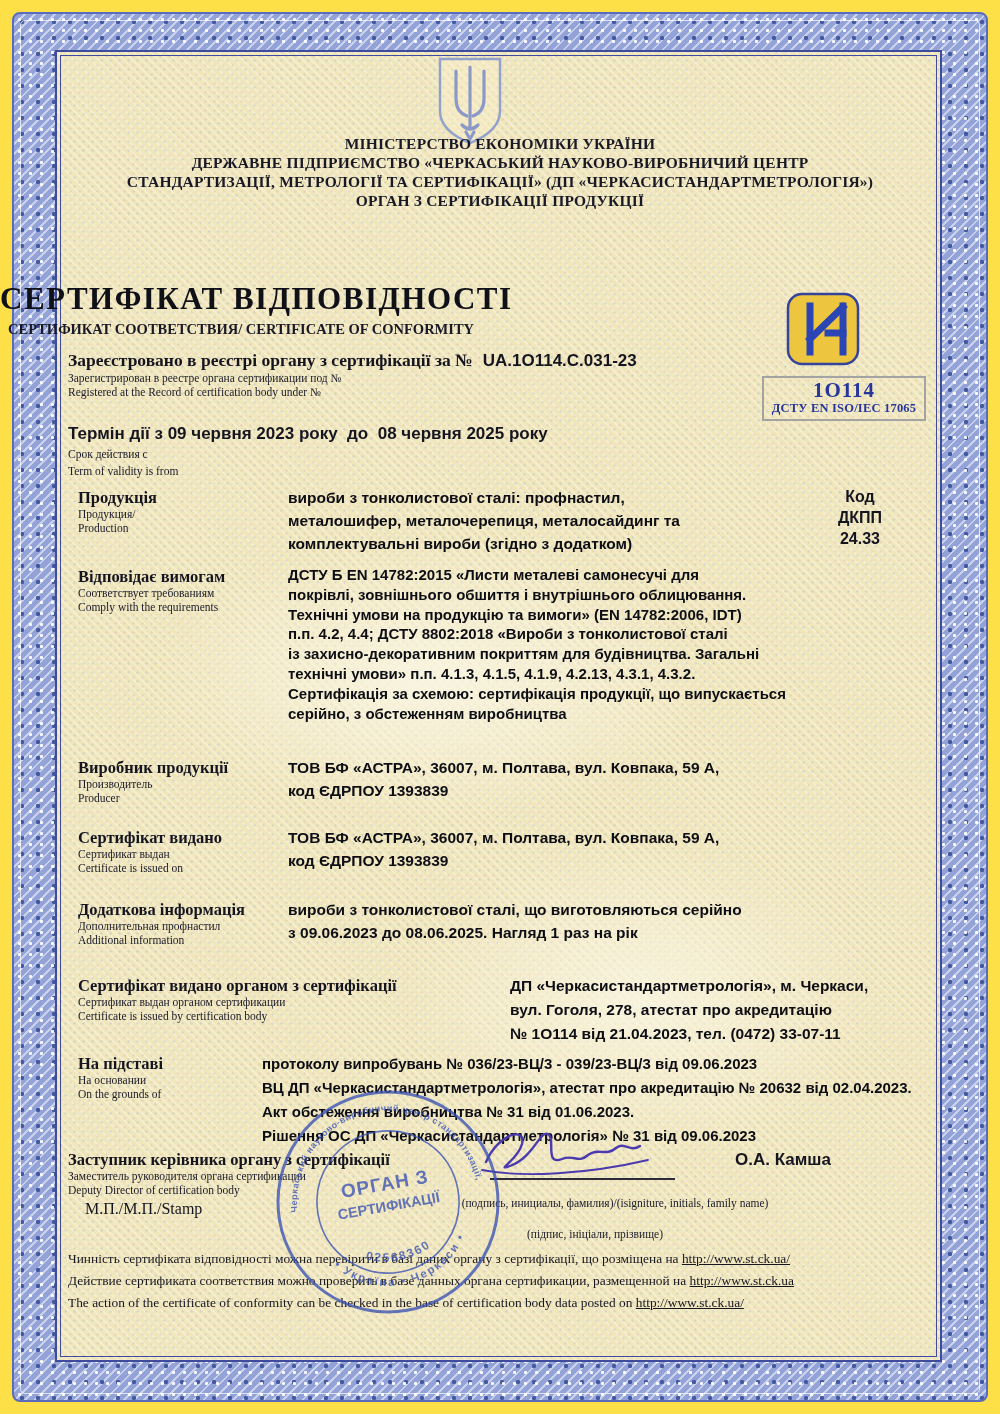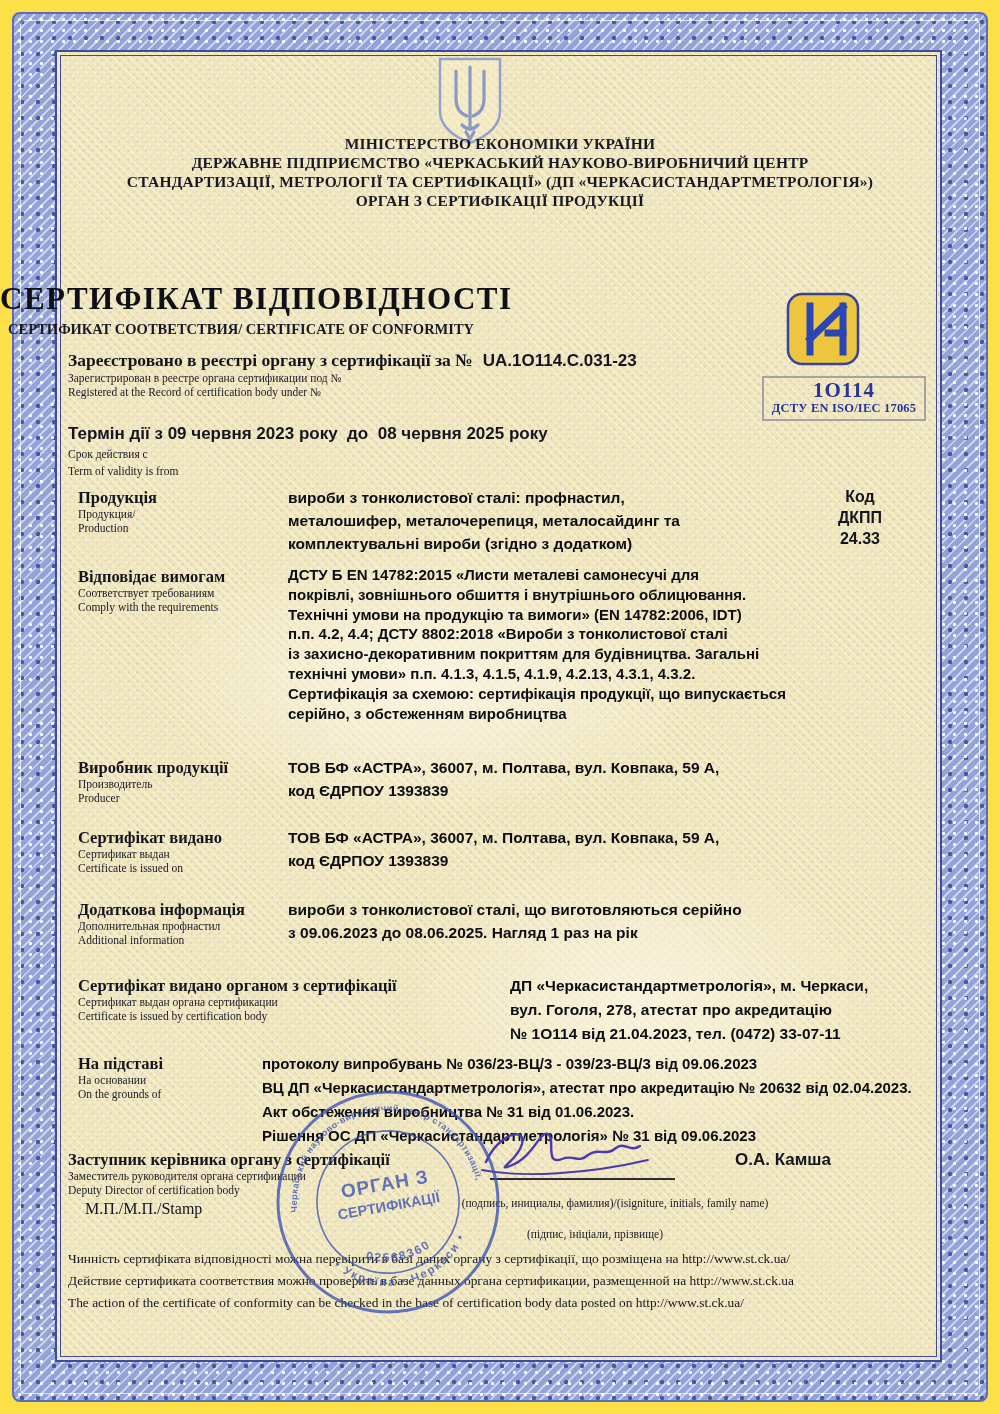--- a/index.html
+++ b/index.html
@@ -86,21 +86,21 @@
   .cap1{left:455px;top:1183px;width:280px;text-align:center;font-size:11.5px;color:#20202c;margin-top:45px;}
   .cap2{left:390px;top:1197px;width:450px;text-align:center;font-size:11.5px;color:#20202c;}
   .sig-svg{left:478px;top:1124px;}
 
   
   .stamp{left:268px;top:1082px;width:240px;height:240px;opacity:.78;transform:rotate(-10deg);z-index:3;}
   .stamp text{fill:#3a52b4;font-family:"Liberation Sans", sans-serif;}
 
   
   .footer{left:68px;top:1248px;right:50px;font-size:13.4px;line-height:22px;color:#16161f;white-space:nowrap;}
-  .url{}
+  .url{text-decoration:underline;}
 </style>
 </head>
 <body>
 
 <div class="cert">
   <div class="band"></div>
   <div class="paper"></div>
   <div class="wm wm1"></div>
   <div class="wm wm2"></div>
 
@@ -228,21 +228,21 @@
       </div>
       <div class="vals">
         <div>вироби з тонколистової сталі, що виготовляються серійно</div>
         <div>з 09.06.2023 до 08.06.2025. Нагляд 1 раз на рік</div>
       </div>
     </div>
 
     <div class="abs sec" style="top:976px">
       <div class="lbl l-wide">
         <div class="l-ua">Сертифікат видано органом з сертифікації</div>
-        <div class="sub">Сертификат выдан органа сертификации</div>
+        <div class="sub">Сертификат выдан органом сертификации</div>
         <div class="sub">Certificate is issued by certification body</div>
       </div>
       <div class="vals right-col">
         <div>ДП «Черкасистандартметрологія», м. Черкаси,</div>
         <div>вул. Гоголя, 278, атестат про акредитацію</div>
         <div>№ 1О114 від 21.04.2023, тел. (0472) 33-07-11</div>
       </div>
     </div>
 
     <div class="abs sec" style="top:1054px">

